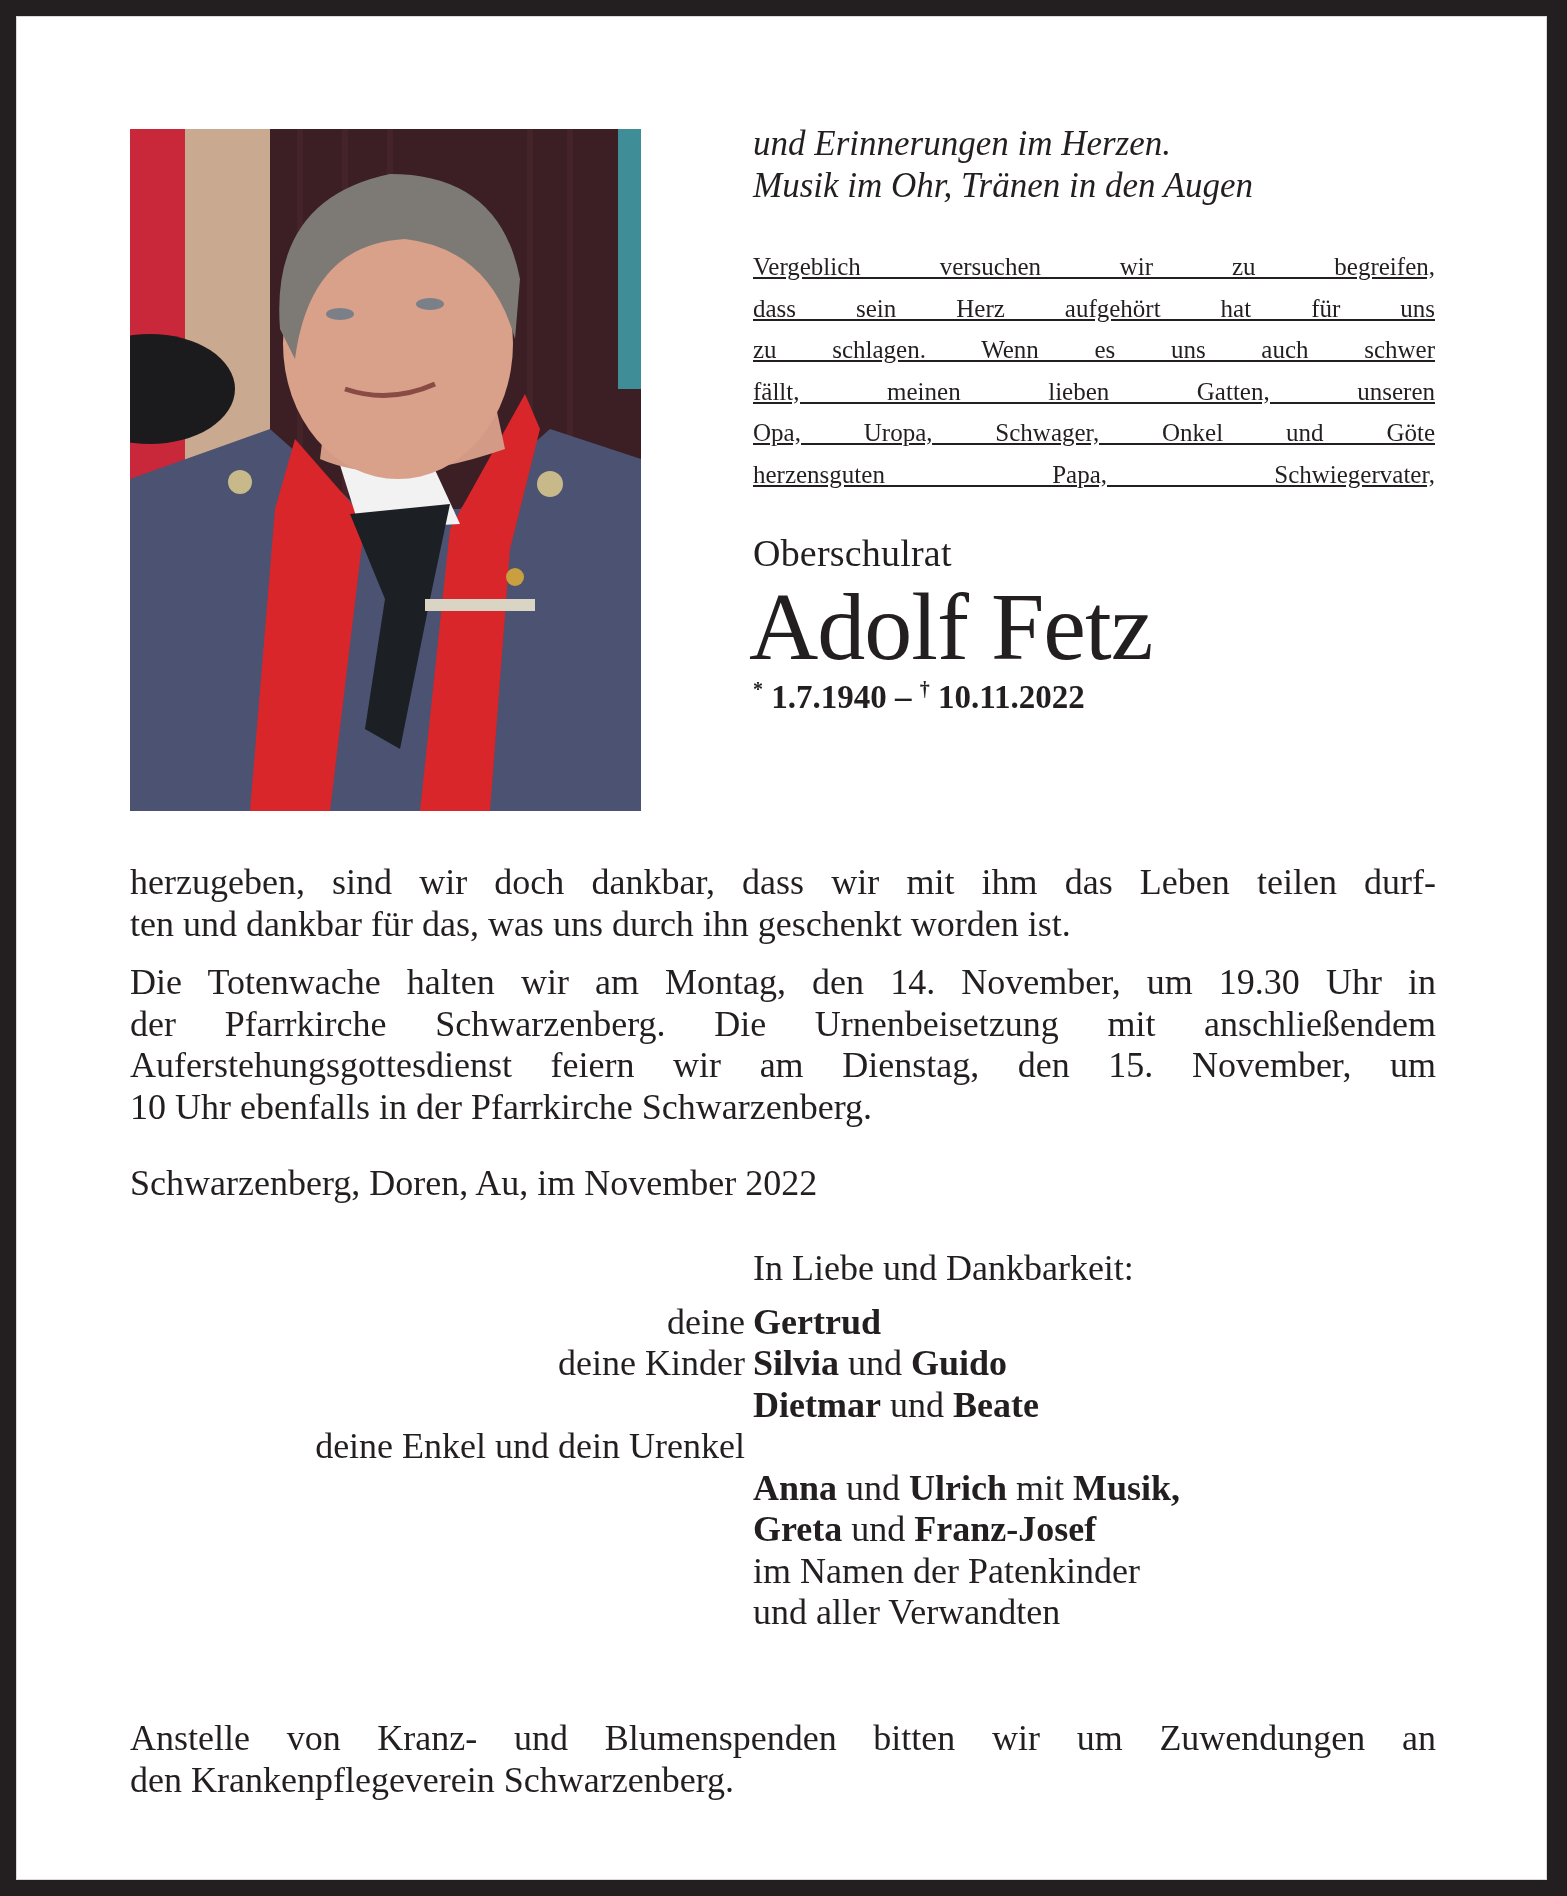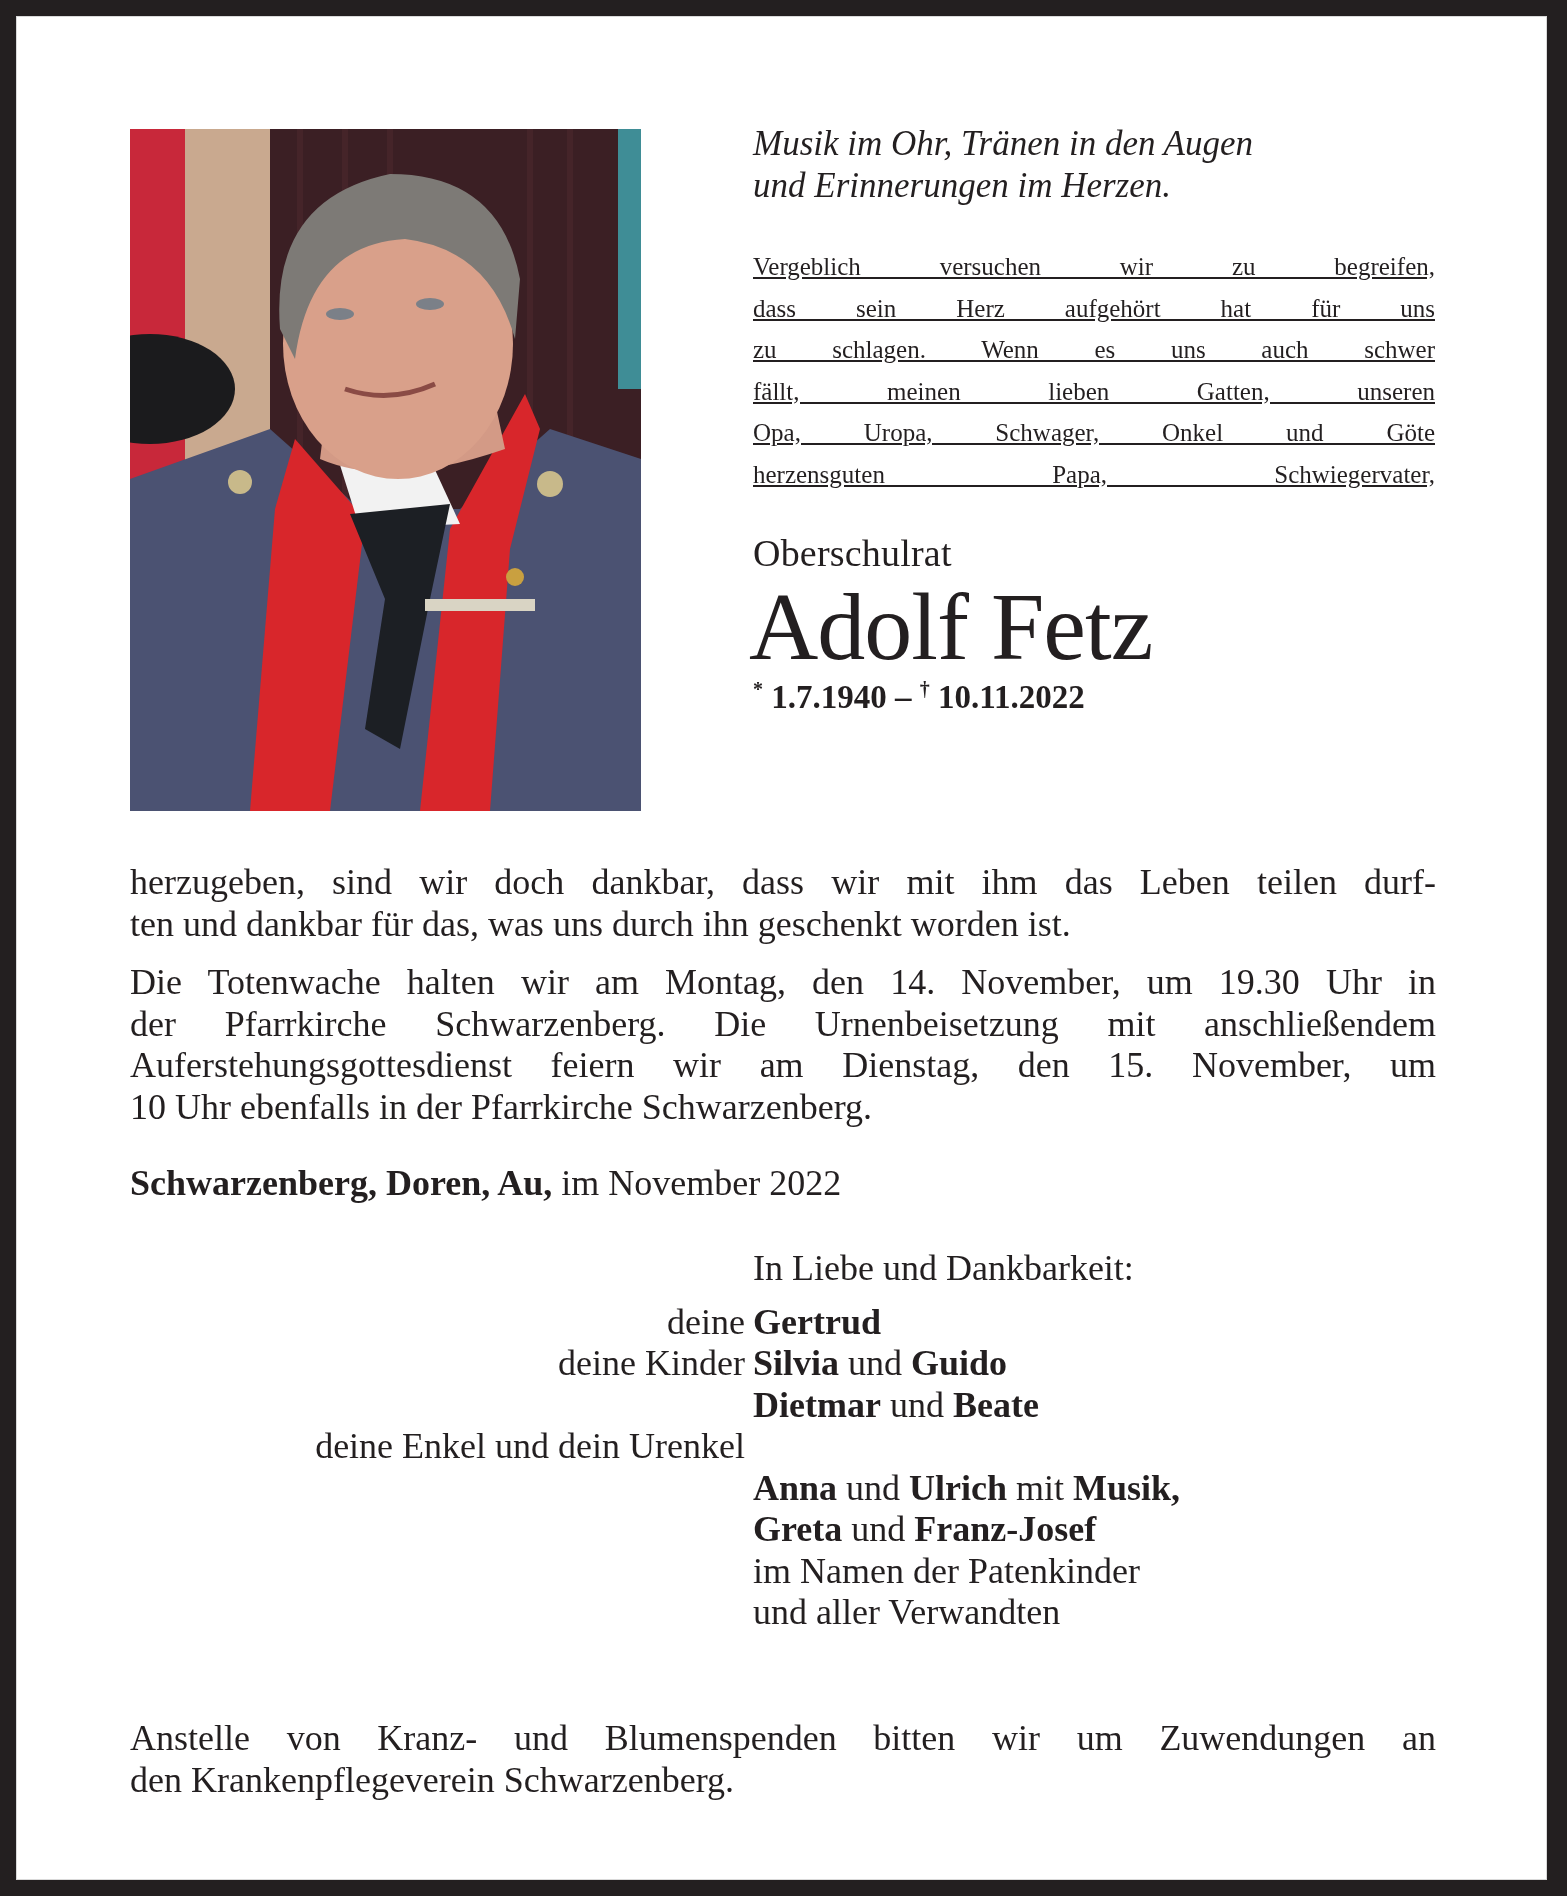--- a/index.html
+++ b/index.html
@@ -115,21 +115,21 @@
       text-align-last: justify;
       white-space: nowrap;
     }
     .body-text .jl.last { text-align-last: left; }
 
     #p-continue { top: 846px; }
     #p-funeral { top: 946px; }
     #p-place { top: 1147px; }
     #p-donation { top: 1702px; }
 
-    .place-bold { font-weight: bold; }
+    .place-bold { font-weight: normal; }
 
     
     .sign {
       position: absolute;
       left: 114px;
       width: 1306px;
       top: 1232px;
       font-size: 36px;
       line-height: 41.5px;
     }
@@ -195,22 +195,22 @@
       <circle cx="110" cy="353" r="12" fill="#c8b98a"></circle>
       <circle cx="420" cy="355" r="13" fill="#c8b98a"></circle>
 
       <rect x="295" y="470" width="110" height="12" fill="#d9d4c4"></rect>
       <circle cx="385" cy="448" r="9" fill="#c9a040"></circle>
     </svg>
   </div>
 
   <div class="right-col">
     <p class="motto">
+      <span class="ml">und Erinnerungen im Herzen.</span>
       <span class="ml">Musik im Ohr, Tränen in den Augen</span>
-      <span class="ml">und Erinnerungen im Herzen.</span>
     </p>
 
     <p class="intro">
       <span class="jl">Vergeblich versuchen wir zu begreifen,</span>
       <span class="jl">dass sein Herz aufgehört hat für uns</span>
       <span class="jl">zu schlagen. Wenn es uns auch schwer</span>
       <span class="jl">fällt, meinen lieben Gatten, unseren</span>
       <span class="jl">Opa, Uropa, Schwager, Onkel und Göte</span>
       <span class="jl">herzensguten Papa, Schwiegervater,</span>
     </p>

